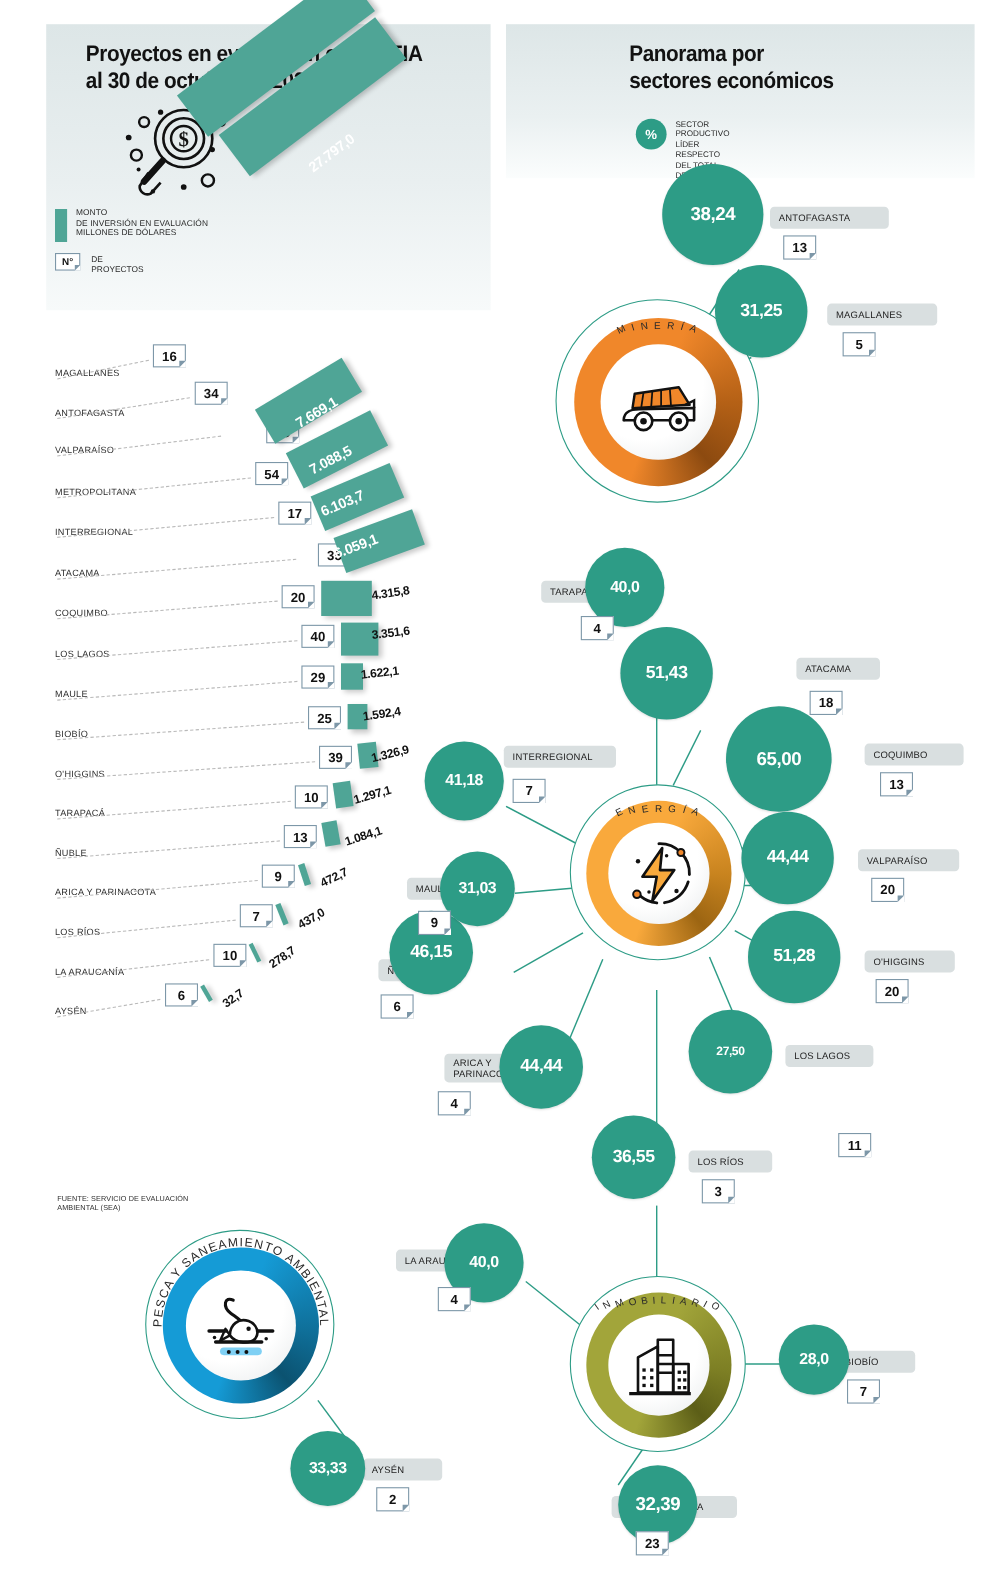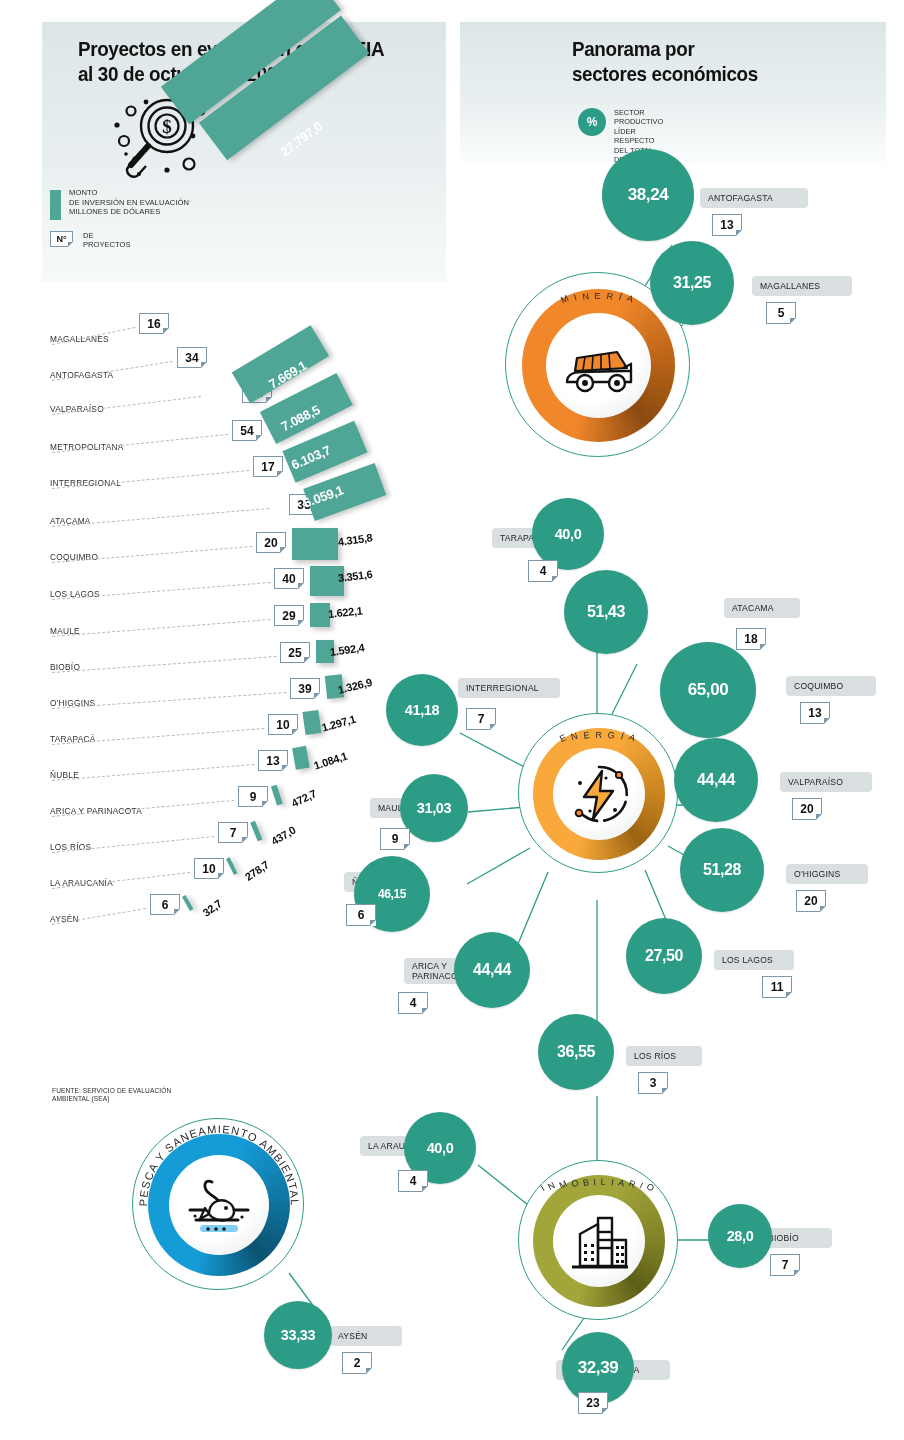--- a/index.html
+++ b/index.html
@@ -436,42 +436,42 @@
       <div class="plate" style="left: 786px; top: 864px; width: 82px; padding-left: 8px; padding-right: 8px;">
         <span>O'HIGGINS</span>
       </div>
       <div class="bubble" style="left: 680px; top: 828px; width: 84px; height: 84px; font-size: 16px;">51,28</div>
       <div class="cntbox" style="left: 796px; top: 890px;"><span class="numtag">20</span></div>
     </div>
     <div class="node">
       <div class="plate" style="left: 714px; top: 950px; width: 80px; padding-left: 8px; padding-right: 8px;">
         <span>LOS LAGOS</span>
       </div>
-      <div class="bubble" style="left: 626px; top: 918px; width: 76px; height: 76px; font-size: 16px;">27,50</div>
-      <div class="cntbox" style="left: 726px; top: 976px; padding-left: 36px;"><span class="numtag">11</span></div>
+      <div class="bubble" style="left: 626px; top: 918px; width: 76px; height: 76px; font-size: 11px;">27,50</div>
+      <div class="cntbox" style="left: 726px; top: 1030px; padding-left: 36px;"><span class="numtag">11</span></div>
     </div>
     <div class="node">
       <div class="plate" style="left: 626px; top: 1046px; width: 76px; padding-left: 8px; padding-right: 8px;">
         <span>LOS RÍOS</span>
       </div>
       <div class="bubble" style="left: 538px; top: 1014px; width: 76px; height: 76px; font-size: 16px;">36,55</div>
       <div class="cntbox" style="left: 638px; top: 1072px;"><span class="numtag">3</span></div>
     </div>
     <div class="node">
       <div class="plate two" style="left: 404px; top: 958px; width: 92px; padding-left: 8px; padding-right: 8px;">
         <span>ARICA Y<br>PARINACOTA</span>
       </div>
       <div class="bubble" style="left: 454px; top: 932px; width: 76px; height: 76px; font-size: 16px;">44,44</div>
       <div class="cntbox" style="left: 398px; top: 992px;"><span class="numtag">4</span></div>
     </div>
     <div class="node">
       <div class="plate" style="left: 344px; top: 872px; width: 66px; padding-left: 8px; padding-right: 8px;">
         <span>ÑUBLE</span>
       </div>
-      <div class="bubble" style="left: 354px; top: 856px; width: 76px; height: 76px; font-size: 12px;">46,15</div>
+      <div class="bubble" style="left: 354px; top: 828px; width: 76px; height: 76px; font-size: 16px;">46,15</div>
       <div class="cntbox" style="left: 346px; top: 904px;"><span class="numtag">6</span></div>
     </div>
     <div class="node">
       <div class="plate" style="left: 370px; top: 798px; width: 68px; padding-left: 8px; padding-right: 8px;">
         <span>MAULE</span>
       </div>
       <div class="bubble" style="left: 400px; top: 774px; width: 68px; height: 68px; font-size: 14.5px;">31,03</div>
       <div class="cntbox" style="left: 380px; top: 828px;"><span class="numtag">9</span></div>
     </div>
     <div class="node">

